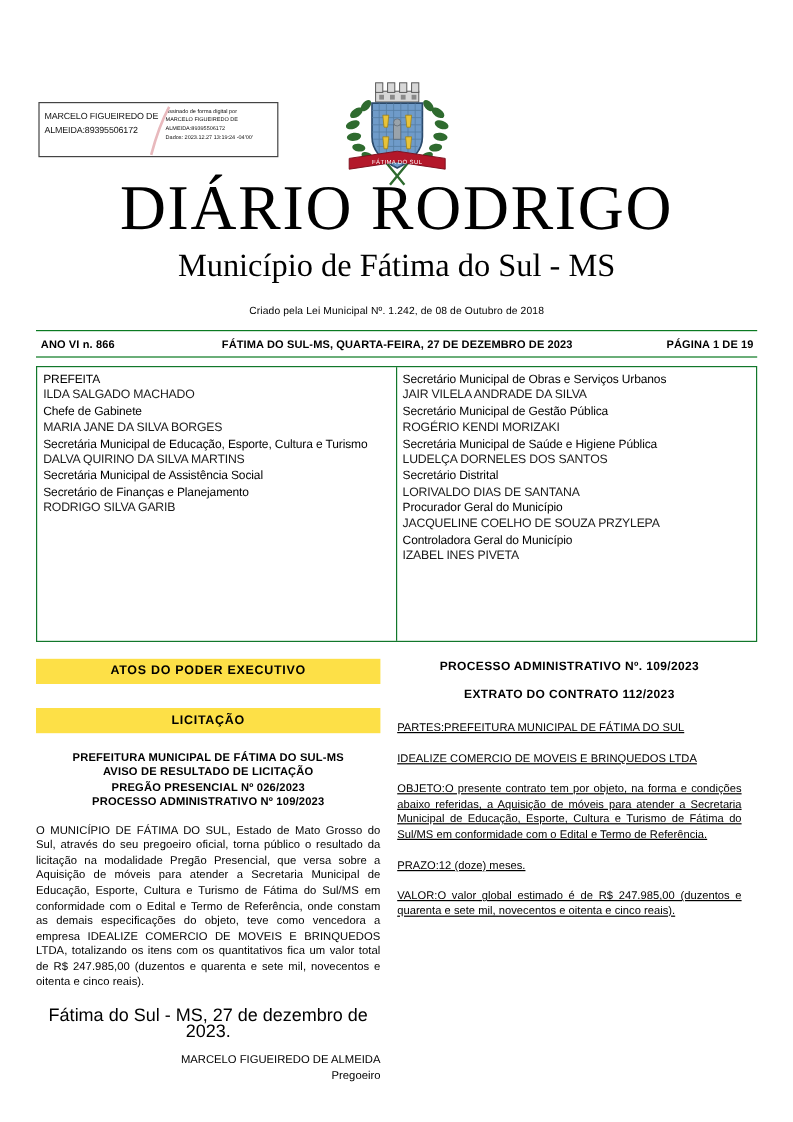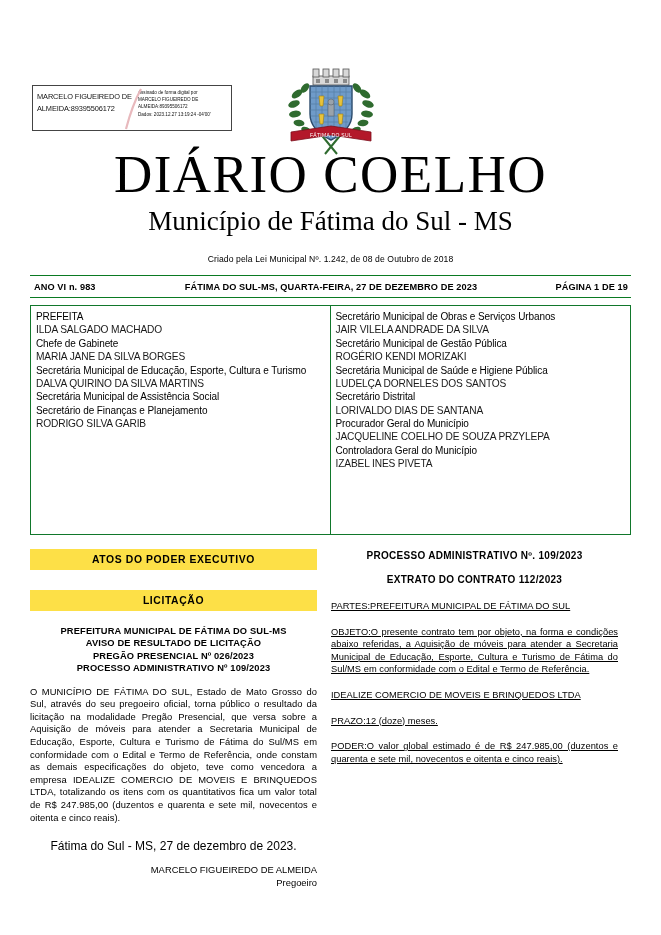--- a/index.html
+++ b/index.html
@@ -187,21 +187,21 @@
   .body-par {
     font-size: 9.4px;
     line-height: 12.6px;
     text-align: justify;
     letter-spacing: 0.05px;
     margin-top: 11px;
   }
   .body-par.first { text-indent: 0; }
 
   .sign-line {
-    font-size: 12px;
+    font-size: 15px;
     line-height: 13px;
     text-align: center;
     margin-top: 16px;
   }
   .sign-name {
     font-size: 9.4px;
     line-height: 13px;
     text-align: right;
     margin-top: 10px;
   }
@@ -290,27 +290,27 @@
 
       <rect x="43" y="42" width="6" height="12" fill="#9aa3ab" stroke="#5b6570" stroke-width="0.6"></rect>
       <circle cx="46" cy="40" r="3" fill="#9aa3ab" stroke="#5b6570" stroke-width="0.6"></circle>
 
       <path d="M6 70 L46 64 L86 70 L86 79 L46 73 L6 79 Z" fill="#b3182a" stroke="#7c0f1d" stroke-width="0.8"></path>
       <text x="46" y="75" font-family="Liberation Sans, sans-serif" font-size="5" fill="#ffffff" text-anchor="middle" letter-spacing="0.3">FÁTIMA DO SUL</text>
     </svg>
   </div>
 
   <div class="masthead">
-    <div class="title-main">DIÁRIO COELHO</div>
+    <div class="title-main">DIÁRIO RODRIGO</div>
     <div class="title-sub">Município de Fátima do Sul - MS</div>
     <div class="title-law">Criado pela Lei Municipal Nº. 1.242, de 08 de Outubro de 2018</div>
   </div>
 
   <div class="infobar">
-    <div class="ib-left">ANO VI n. 983</div>
+    <div class="ib-left">ANO VI n. 866</div>
     <div class="ib-mid">FÁTIMA DO SUL-MS, QUARTA-FEIRA, 27 DE DEZEMBRO DE 2023</div>
     <div class="ib-right">PÁGINA 1 DE 19</div>
   </div>
 
   <div class="officials">
     <div class="off-col left">
       <div class="off-entry">
         <div class="off-role">PREFEITA</div>
         <div class="off-name">ILDA SALGADO MACHADO</div>
       </div>
@@ -375,20 +375,20 @@
       <div class="sign-line">Fátima do Sul - MS, 27 de dezembro de 2023.</div>
       <div class="sign-name">MARCELO FIGUEIREDO DE ALMEIDA</div>
       <div class="sign-role">Pregoeiro</div>
     </div>
 
     <div class="col">
       <div class="right-head">PROCESSO ADMINISTRATIVO Nº. 109/2023</div>
       <div class="gap-10"></div>
       <div class="right-head">EXTRATO DO CONTRATO 112/2023</div>
       <div class="r-par">PARTES:PREFEITURA MUNICIPAL DE FÁTIMA DO SUL</div>
+      <div class="r-par">IDEALIZE COMERCIO DE MOVEIS E BRINQUEDOS LTDA</div>
       <div class="r-par">OBJETO:O presente contrato tem por objeto, na forma e condições abaixo referidas, a Aquisição de móveis para atender a Secretaria Municipal de Educação, Esporte, Cultura e Turismo de Fátima do Sul/MS em conformidade com o Edital e Termo de Referência.</div>
-      <div class="r-par">IDEALIZE COMERCIO DE MOVEIS E BRINQUEDOS LTDA</div>
       <div class="r-par">PRAZO:12 (doze) meses.</div>
-      <div class="r-par">PODER:O valor global estimado é de R$ 247.985,00 (duzentos e quarenta e sete mil, novecentos e oitenta e cinco reais).</div>
+      <div class="r-par">VALOR:O valor global estimado é de R$ 247.985,00 (duzentos e quarenta e sete mil, novecentos e oitenta e cinco reais).</div>
     </div>
 
   </div>
 </div>
 
 </body></html>

